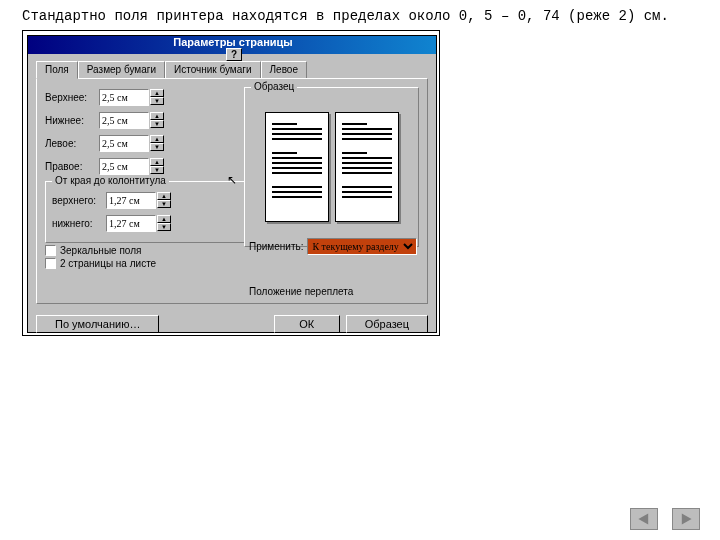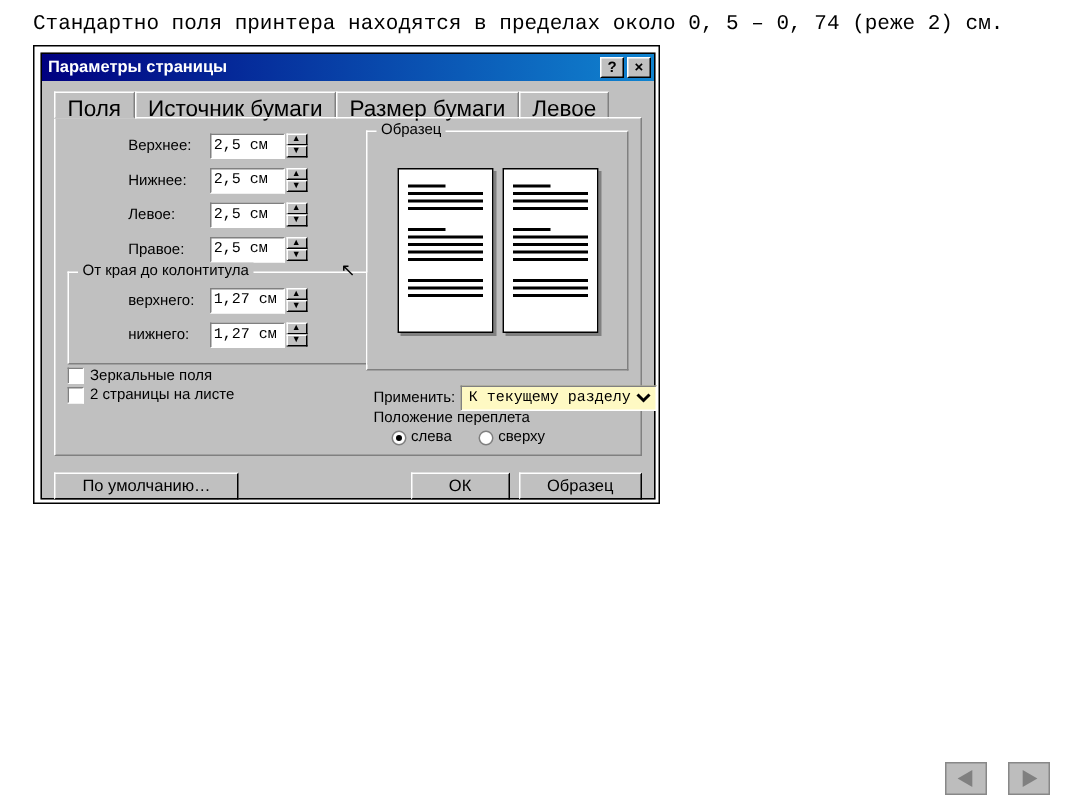--- a/index.html
+++ b/index.html
@@ -30,20 +30,21 @@
     height: 298px;
   }
   .titlebar {
     background: linear-gradient(to right, #000080, #1084d0);
     height: 18px;
     display: flex;
     align-items: center;
     padding: 0 2px 0 4px;
     color: #fff;
     font-weight: bold;
+    flex-direction: column;
   }
   .titlebar .ttxt { flex: 1; }
   .wbtn {
     width: 16px; height: 14px;
     background: #c0c0c0;
     border-top: 1px solid #fff;
     border-left: 1px solid #fff;
     border-right: 1px solid #000;
     border-bottom: 1px solid #000;
     margin-left: 2px;
@@ -51,53 +52,53 @@
     font-size: 10px; font-weight: bold; color: #000;
   }
   .body { padding: 6px 8px; }
   .tabs { display: flex; gap: 0; margin-bottom: 0; height: 18px; }
   .tab {
     border-top: 1px solid #fff;
     border-left: 1px solid #fff;
     border-right: 1px solid #808080;
     background: #c0c0c0;
     padding: 2px 8px 0 8px;
-    font-size: 15px;
+    font-size: 10px;
     position: relative;
     top: 1px;
   }
   .tab.active { background: #c0c0c0; z-index: 2; border-bottom: 1px solid #c0c0c0; }
   .tabpanel {
     border-top: 1px solid #fff;
     border-left: 1px solid #fff;
     border-right: 1px solid #808080;
     border-bottom: 1px solid #808080;
     padding: 10px 8px 6px 8px;
     height: 226px;
     position: relative;
   }
   .leftcol {
     position: absolute;
     left: 8px; top: 10px; width: 200px;
   }
   .field {
-    display: flex; align-items: center; margin-bottom: 6px; justify-content: center;
+    display: flex; align-items: center; margin-bottom: 6px;
   }
   .field .lbl { width: 54px; font-size: 10px; }
   .spin {
     display: flex; align-items: stretch;
   }
   .spin input {
     width: 50px; height: 17px;
     border-top: 1px solid #808080;
     border-left: 1px solid #808080;
     border-bottom: 1px solid #fff;
     border-right: 1px solid #fff;
     background: #fff; font-size: 10px; padding: 0 2px;
-    font-family: Liberation Mono, monospace;
+    font-family: Liberation Serif, serif;
   }
   .spin .btns { display: flex; flex-direction: column; margin-left: 1px; }
   .spin .sbtn {
     width: 14px; height: 8px;
     background: #c0c0c0;
     border-top: 1px solid #fff; border-left: 1px solid #fff;
     border-right: 1px solid #000; border-bottom: 1px solid #000;
     font-size: 6px; line-height: 6px; text-align: center;
   }
   .groupbox {
@@ -138,27 +139,27 @@
     box-shadow: 2px 2px 0 #808080;
     padding: 10px 6px;
     display: flex; flex-direction: column; gap: 3px;
   }
   .page .line { height: 2px; background: #000; }
   .page .short { width: 50%; }
   .cursor-icon {
     position: absolute; left: 190px; top: 94px;
     font-size: 12px;
   }
-  .apply-row { position: absolute; bottom: 29px; left: 212px; right: 10px; display: flex; align-items: center; font-size: 10px; }
+  .apply-row { position: absolute; bottom: 48px; left: 212px; right: 10px; display: flex; align-items: center; font-size: 10px; }
   .apply-row .lbl { margin-right: 4px; }
   .apply-row select {
     flex: 1; height: 17px;
     border-top: 1px solid #808080; border-left: 1px solid #808080;
     border-bottom: 1px solid #fff; border-right: 1px solid #fff;
-    background: #fef9c3; font-size: 10px; font-family: Liberation Mono, monospace;
+    background: #c2410c; font-size: 10px; font-family: Liberation Serif, serif;
   }
   .binding-group {
     position: absolute; bottom: 6px; left: 212px; right: 10px;
     font-size: 10px;
   }
   .binding-group .gtitle2 { font-size: 10px; }
   .radio-line { display: flex; gap: 18px; margin-top: 2px; padding-left: 12px;}
   .radio-line .ritem { display: flex; align-items: center; }
   .radio-line .r {
     width: 10px; height: 10px; border-radius: 50%;
@@ -196,22 +197,22 @@
 <div class="bordered-area">
   <div class="win">
     <div class="titlebar">
       <span class="ttxt">Параметры страницы</span>
       <div class="wbtn">?</div>
       <div class="wbtn">×</div>
     </div>
     <div class="body">
       <div class="tabs">
         <div class="tab active">Поля</div>
+        <div class="tab">Размер бумаги</div>
         <div class="tab">Источник бумаги</div>
-        <div class="tab">Размер бумаги</div>
         <div class="tab">Левое</div>
       </div>
       <div class="tabpanel">
 
         <div class="leftcol">
           <div class="field">
             <span class="lbl">Верхнее:</span>
             <div class="spin">
               <input type="text" value="2,5 см" style="">
               <div class="btns">
@@ -327,32 +328,20 @@
 
         <div class="apply-row">
           <span class="lbl">Применить:</span>
           <select>
             <option>К текущему разделу</option>
           </select>
         </div>
 
         <div class="binding-group">
           <span class="gtitle2">Положение переплета</span>
-          <div class="radio-line">
-            <div class="ritem">
-              <div class="r">
-                  <div class="dot"></div>
-                </div>
-              <span>слева</span>
-            </div>
-            <div class="ritem">
-              <div class="r"></div>
-              <span>сверху</span>
-            </div>
-          </div>
         </div>
 
       </div>
     </div>
     <div class="bottom-buttons">
       <div class="btn">По умолчанию…</div>
       <div class="spacer"></div>
       <div class="btn">ОК</div>
       <div class="btn">Образец</div>
     </div>

